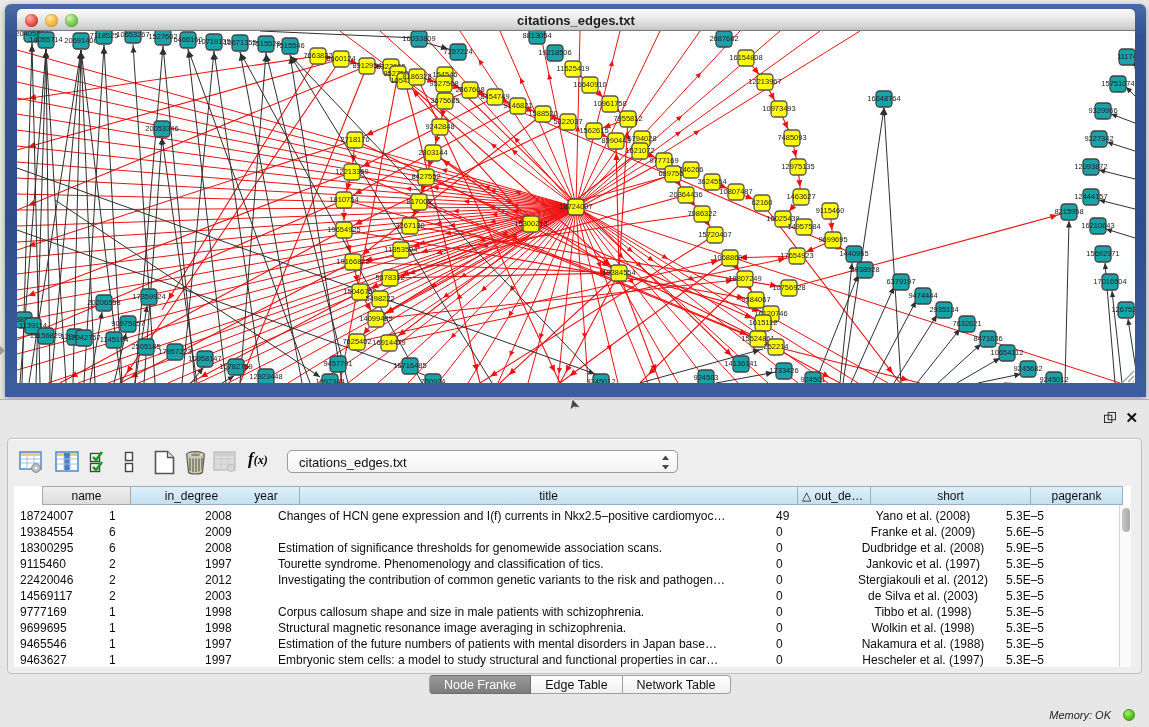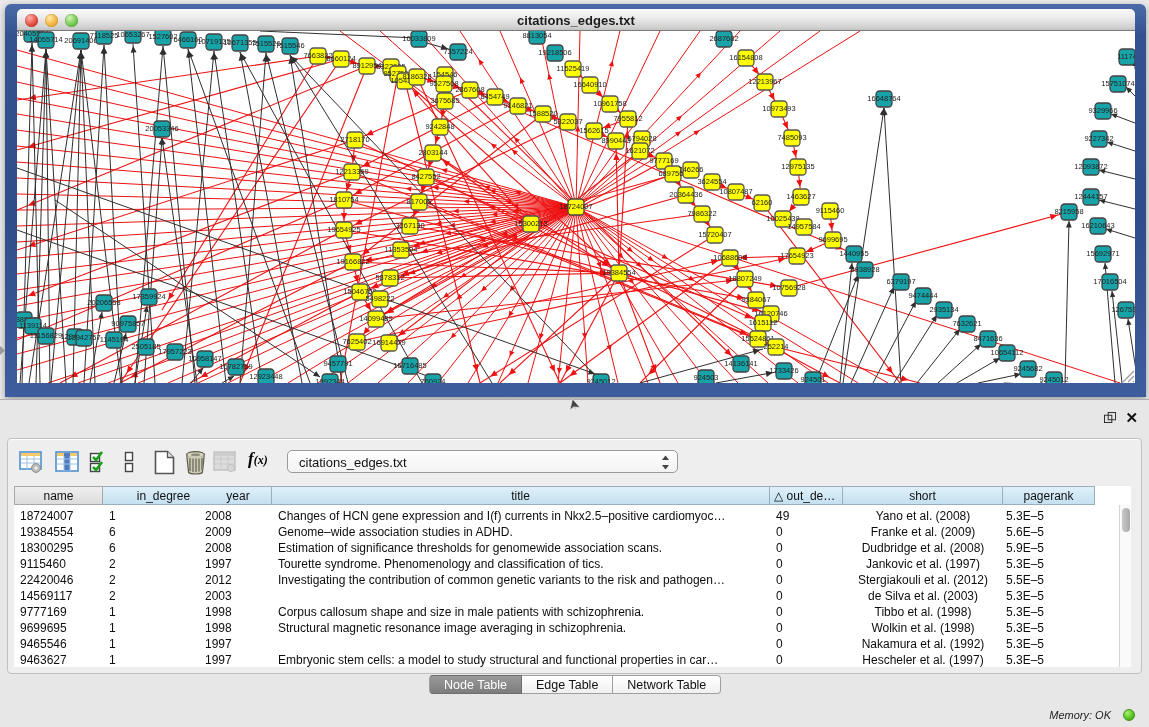--- a/index.html
+++ b/index.html
@@ -37,21 +37,21 @@
 
 .ticon { position:absolute; top:50px; }
 #combo { position:absolute; left:287px; top:50px; width:391px; height:23px;
   background:linear-gradient(#ffffff,#f2f2f2); border:1px solid #9a9a9a; border-radius:5px; }
 #combo span { position:absolute; left:11px; top:4px; font-size:13px; color:#111; }
 
 
 #tbl { position:absolute; left:14px; top:486px; width:1117px; height:181px; background:#fff; }
 .hcell { position:absolute; top:486px; height:19px; border:1px solid #9aafbe;
   border-left:none; background:linear-gradient(#dff0fa,#c4e0f0); font-size:12px;
-  color:#111; text-align:center; line-height:18px; }
+  color:#111; text-align:center; line-height:18px;margin-left:28px; }
 .hfirst { border-left:1px solid #9aafbe; background:linear-gradient(#efefef,#dcdcdc); border-color:#a8a8a8; }
 .trow { position:absolute; left:14px; width:1105px; height:16px; font-size:12px; color:#0d0d0d; }
 .trow span { position:absolute; top:0; white-space:nowrap; overflow:hidden; }
 .c-name { left:6px; width:85px; }
 .c-deg { left:95px; width:90px; }
 .c-year { left:191px; width:70px; }
 .c-title { left:264px; width:494px; }
 .c-out { left:762px; width:66px; }
 .c-short { left:829px; width:160px; text-align:center; }
 .c-pr { left:992px; width:95px; }
@@ -891,21 +891,20 @@
     <span class="c-year">2008</span>
 <span class="c-title">Changes of HCN gene expression and I(f) currents in Nkx2.5–positive cardiomyoc…</span>
     <span class="c-out">49</span>
     <span class="c-short">Yano et al. (2008)</span>
 <span class="c-pr">5.3E–5</span>
   </div>
 <div class="trow" style="top:525px">
 <span class="c-name">19384554</span>
     <span class="c-deg">6</span>
     <span class="c-year">2009</span>
-<span class="c-title">Genome–wide association studies in ADHD.</span>
     <span class="c-out">0</span>
     <span class="c-short">Franke et al. (2009)</span>
 <span class="c-pr">5.6E–5</span>
   </div>
 <div class="trow" style="top:541px">
 <span class="c-name">18300295</span>
     <span class="c-deg">6</span>
     <span class="c-year">2008</span>
 <span class="c-title">Estimation of significance thresholds for genomewide association scans.</span>
     <span class="c-out">0</span>
@@ -953,39 +952,40 @@
     <span class="c-year">1998</span>
 <span class="c-title">Structural magnetic resonance image averaging in schizophrenia.</span>
     <span class="c-out">0</span>
     <span class="c-short">Wolkin et al. (1998)</span>
 <span class="c-pr">5.3E–5</span>
   </div>
 <div class="trow" style="top:637px">
 <span class="c-name">9465546</span>
     <span class="c-deg">1</span>
     <span class="c-year">1997</span>
+<span class="c-title">Estimation of the future numbers of patients with mental disorders in Japan base…</span>
     <span class="c-out">0</span>
-    <span class="c-short">Nakamura et al. (1992)</span>
+    <span class="c-short">Nakamura et al. (1988)</span>
 <span class="c-pr">5.3E–5</span>
   </div>
 <div class="trow" style="top:653px">
 <span class="c-name">9463627</span>
     <span class="c-deg">1</span>
     <span class="c-year">1997</span>
 <span class="c-title">Embryonic stem cells: a model to study structural and functional properties in car…</span>
     <span class="c-out">0</span>
     <span class="c-short">Hescheler et al. (1997)</span>
 <span class="c-pr">5.3E–5</span>
   </div>
 <div id="vscroll">
     <div id="vthumb"></div>
   </div>
 
 <div id="tabs">
-  <div class="tab sel">Node Table</div>
+  <div class="tab sel">Node Franke</div>
   <div class="tab">Edge Table</div>
   <div class="tab">Network Table</div>
 </div>
 <div id="mem">Memory: OK</div>
 <div id="memdot"></div>
 <svg style="position:absolute;left:0px;top:346px" width="5" height="9" viewBox="0 0 5 9">
     <path d="M0 0L5 4.5L0 9z" fill="#9a9a9a"></path>
   </svg>
 <svg id="cursor" width="14" height="16" viewBox="0 0 14 16">
     <path d="M7 14L5.2 8.5 1 12 3.5 1 11 9.5 6.2 9z" fill="#444" stroke="#eee" stroke-width="0.6"></path>

